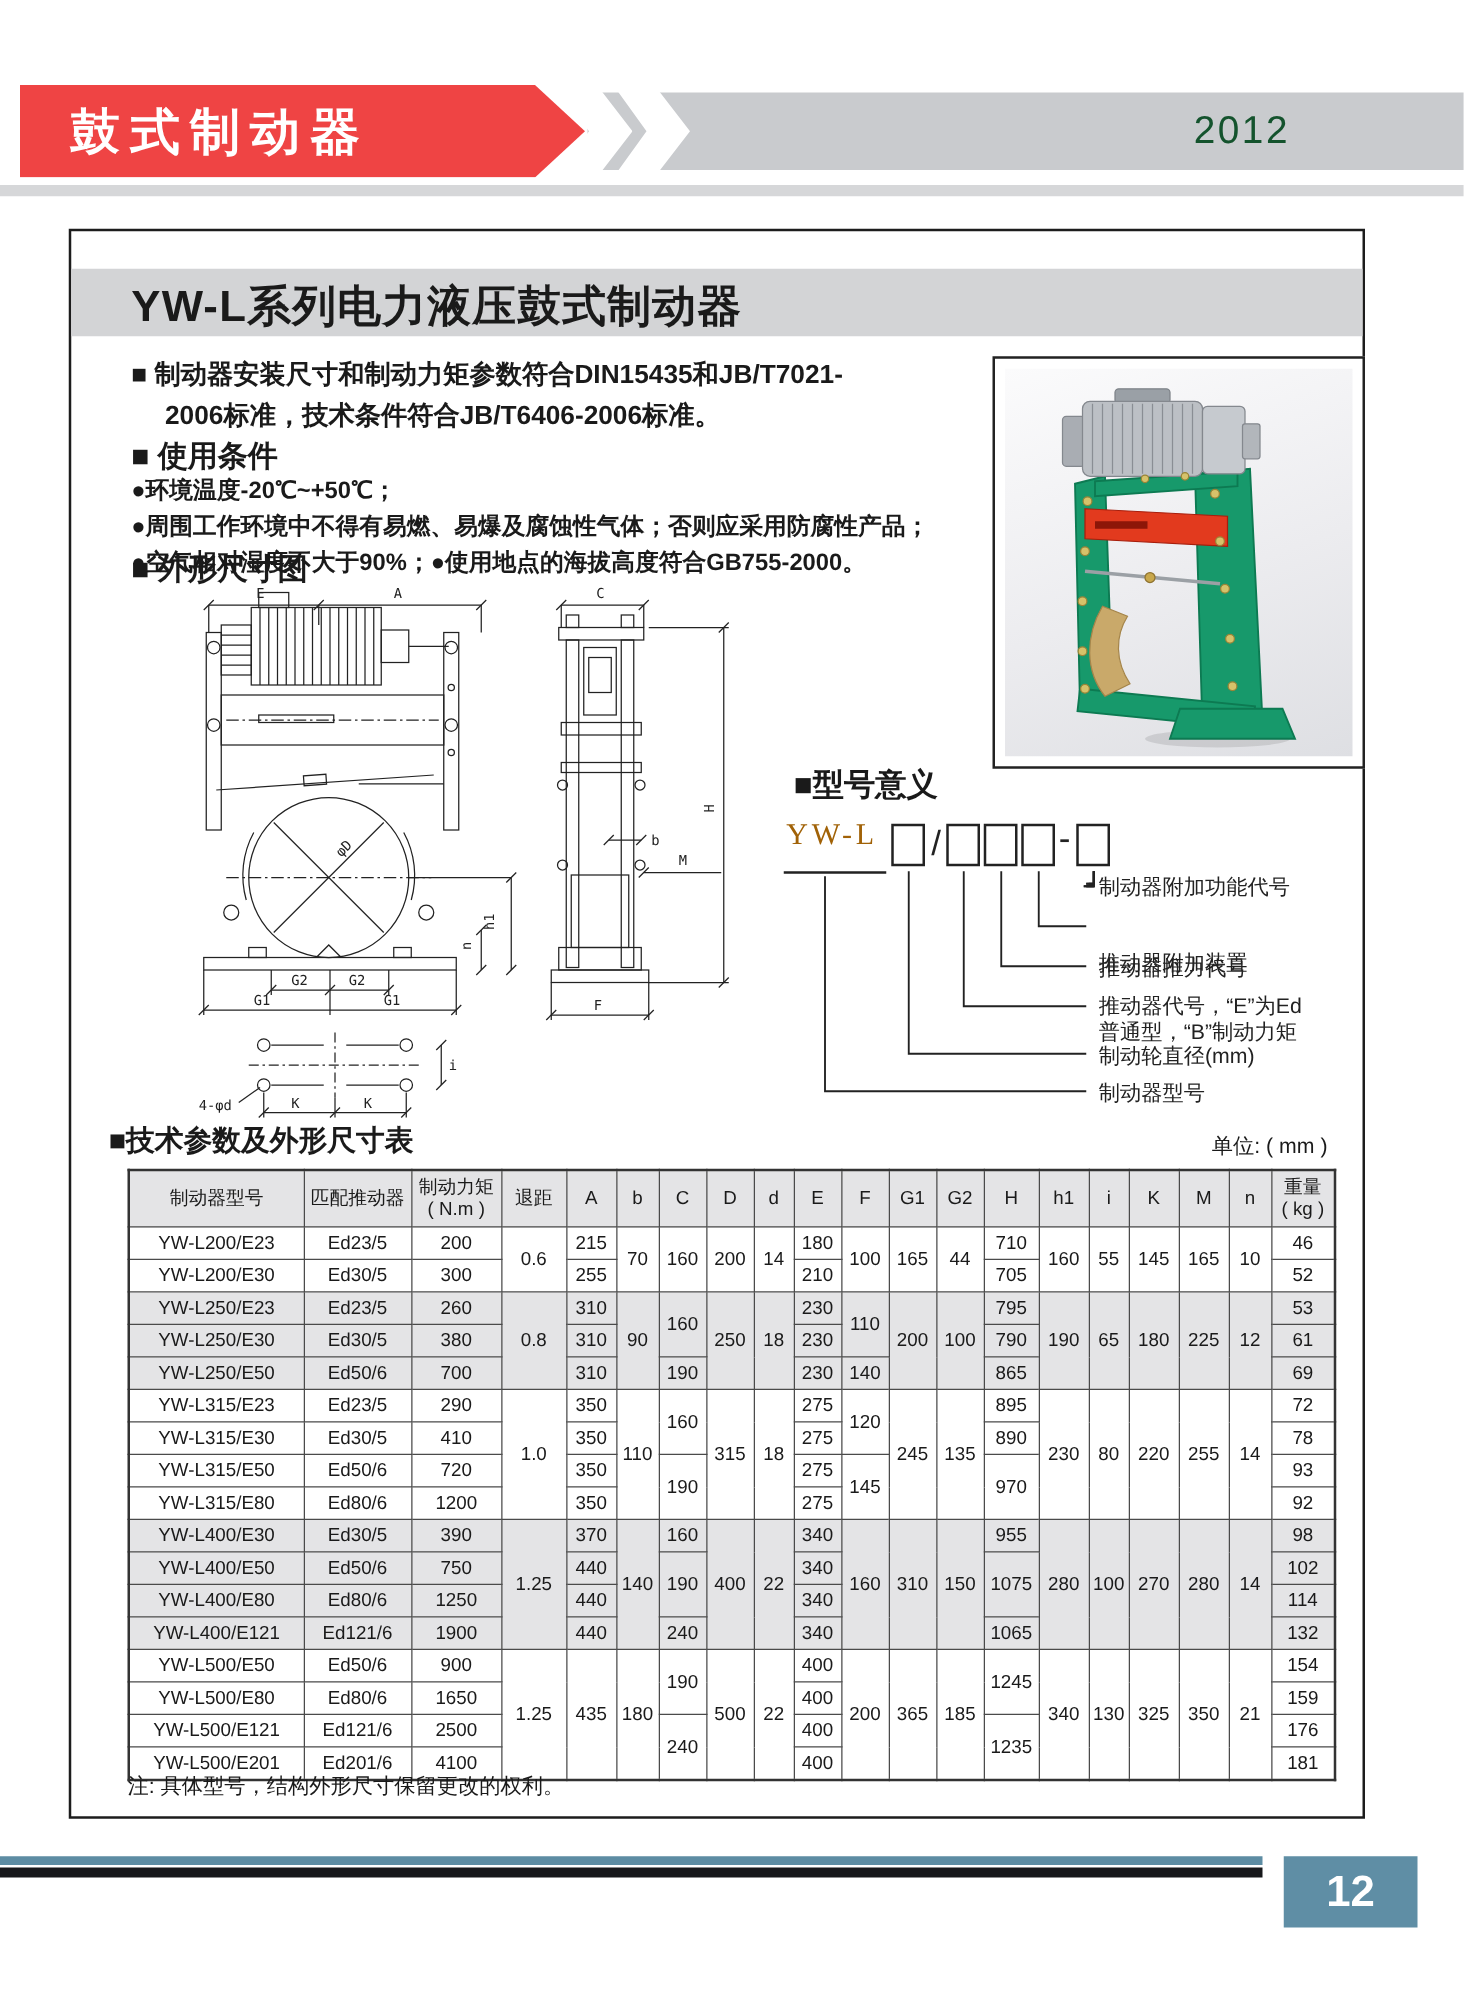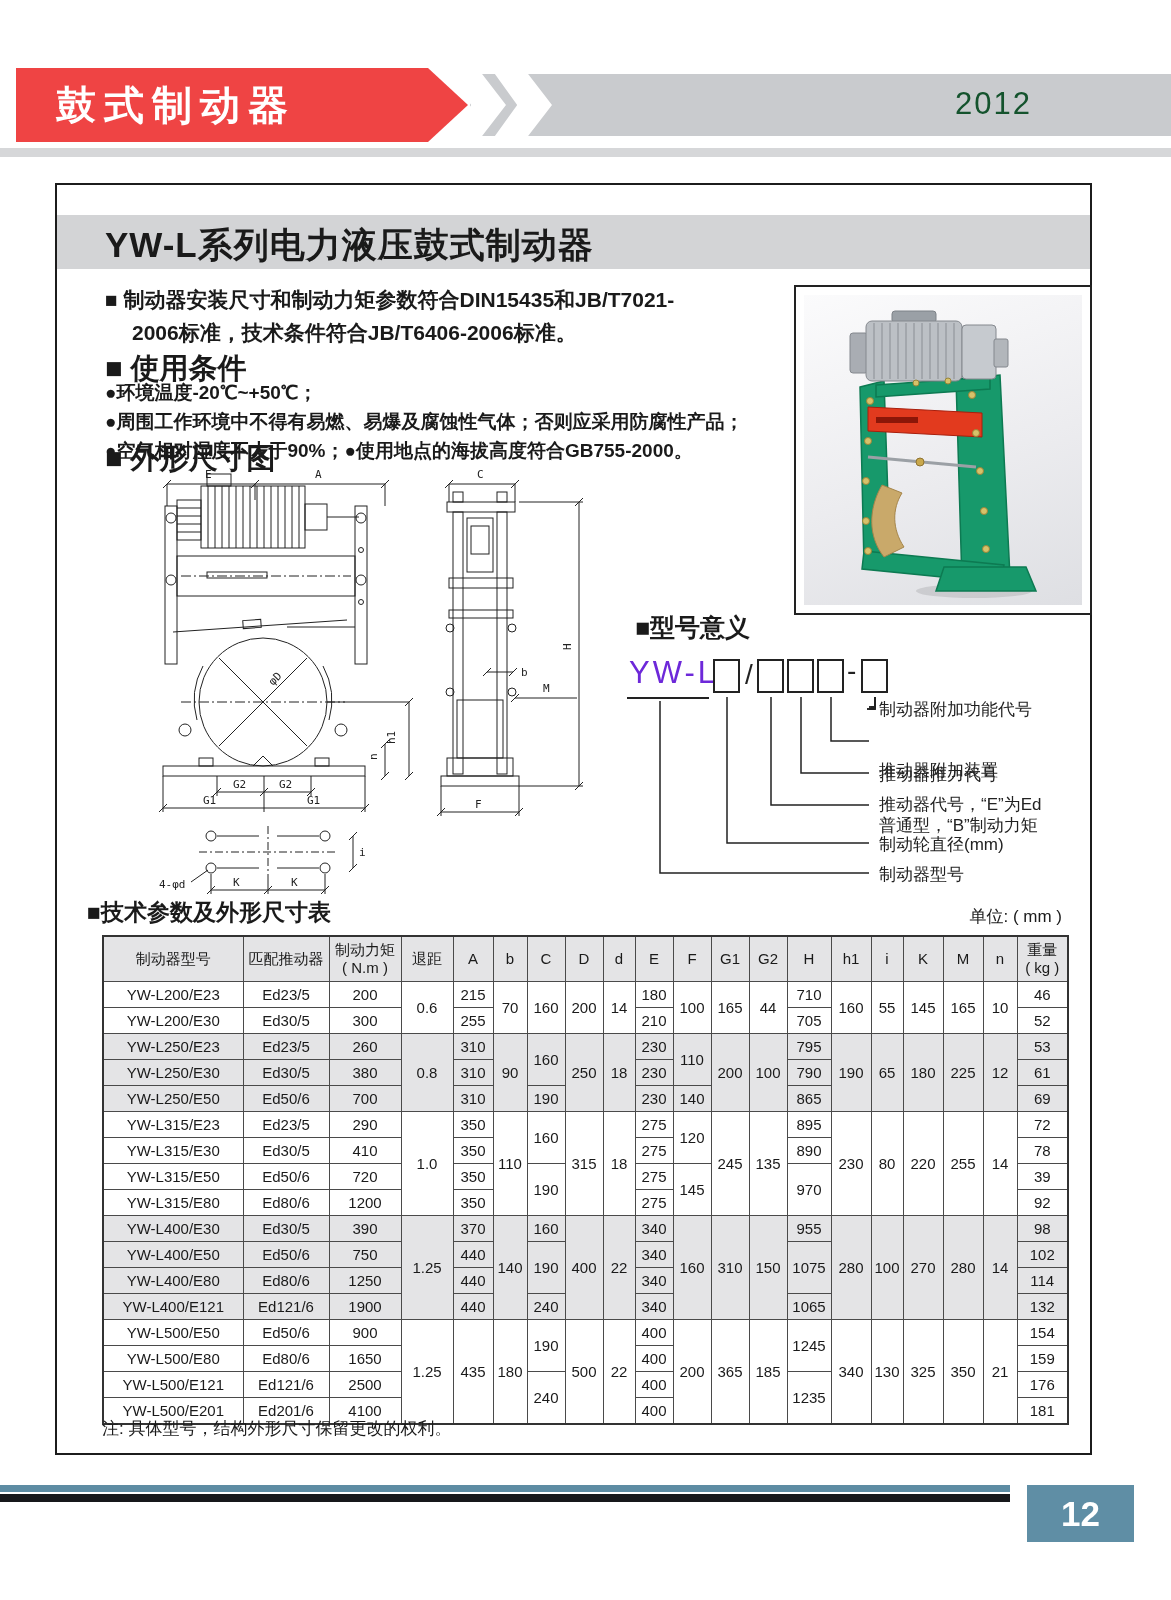--- a/index.html
+++ b/index.html
@@ -18,32 +18,32 @@
   .banner-year{position:absolute;left:955px;top:86px;width:120px;font-size:31px;font-weight:500;color:#14532d;letter-spacing:2px;}
   .banner-understrip{position:absolute;left:0;top:148px;width:100%;height:9px;background:#d6d7d9;}
 
   
   .content-box{position:absolute;left:55px;top:183px;width:1037px;height:1272px;border:2px solid #1c1c1c;background:#fff;box-sizing:border-box;}
   .title-bar{position:absolute;left:0;top:30px;width:100%;height:54px;background:#d3d4d6;display:flex;align-items:flex-end;}
   .title-bar span{font-size:35px;font-weight:bold;margin-left:48px;letter-spacing:1px;}
 
   .intro{position:absolute;left:48px;top:98px;font-size:21px;font-weight:bold;line-height:33px;}
   .intro .ind{margin-left:27px;}
-  .sec-head{position:absolute;font-size:29px;font-weight:bold;}
+  .sec-head{position:absolute;font-size:24px;font-weight:bold;}
   .bullets{position:absolute;left:48px;top:193px;font-size:19px;font-weight:600;line-height:29px;}
 
   
   .dim-svg{position:absolute;left:90px;top:275px;}
   .photo-frame{position:absolute;left:737px;top:100px;width:298px;height:330px;border:2px solid #222;background:#fff;padding:8px;box-sizing:border-box;}
   .photo{width:100%;height:100%;background:linear-gradient(160deg,#fbfbfc 0%,#ececef 55%,#dedfe3 100%);}
 
   
   .mm-head{left:578px;top:426px;font-size:25px;}
   .model-diagram{position:absolute;left:560px;top:468px;width:460px;height:235px;}
-  .mprefix{position:absolute;left:12px;top:2px;font-size:31px;letter-spacing:3px;color:#6d28d9;}
+  .mprefix{position:absolute;left:12px;top:2px;font-size:24px;letter-spacing:3px;color:#a16207;font-family:Liberation Serif, serif;}
   .munder{position:absolute;left:10px;top:44px;width:82px;border-top:2px solid #222;}
   .mbox{position:absolute;top:6px;width:27px;height:34px;border:2px solid #222;box-sizing:border-box;}
   .msep{position:absolute;top:6px;font-size:28px;color:#222;}
   .mlabel{position:absolute;left:262px;font-size:17px;color:#222;white-space:pre-line;line-height:21px;}
   .mlines{position:absolute;left:0;top:0;}
 
   
   .tbl-head{left:30px;top:712px;font-size:23px;}
   .unit{position:absolute;right:28px;top:720px;font-size:17px;}
   table.spec{position:absolute;left:45px;top:750px;width:965px;border-collapse:collapse;table-layout:fixed;
@@ -528,21 +528,21 @@
         </tr>
         <tr>
           <td>YW-L315/E50</td>
           <td>Ed50/6</td>
           <td>720</td>
           <td>350</td>
           <td rowspan="2">190</td>
           <td>275</td>
           <td rowspan="2">145</td>
           <td rowspan="2">970</td>
-          <td>39</td>
+          <td>93</td>
         </tr>
         <tr>
           <td>YW-L315/E80</td>
           <td>Ed80/6</td>
           <td>1200</td>
           <td>350</td>
           <td>275</td>
           <td>92</td>
         </tr>
         <tr class="shaded">

